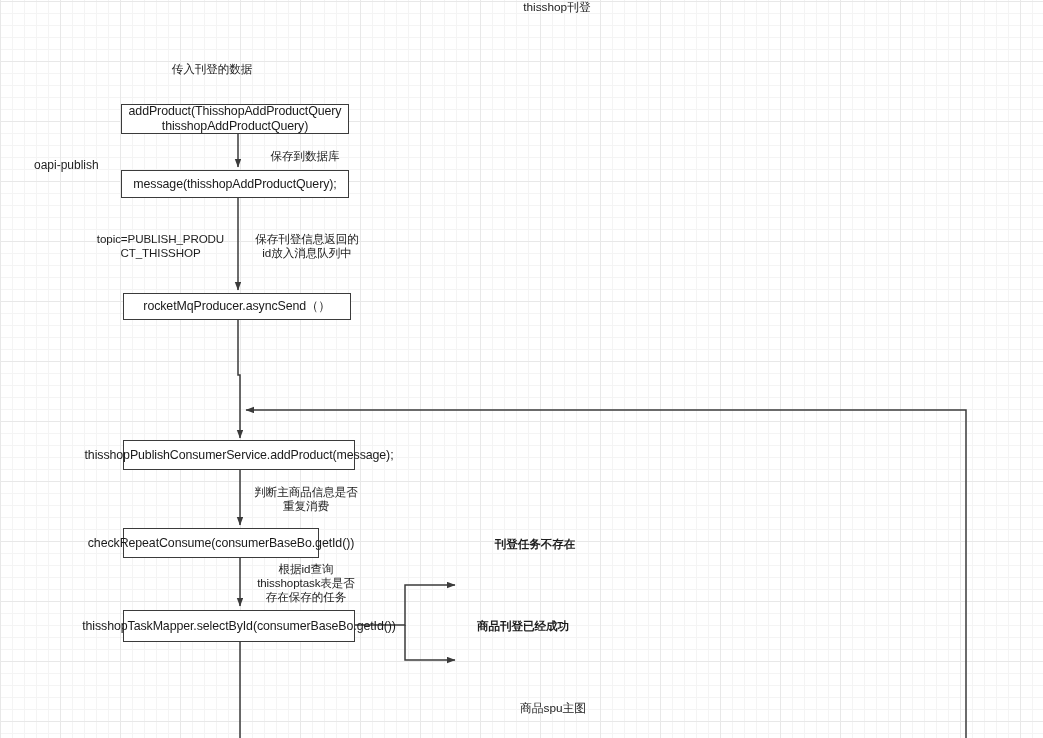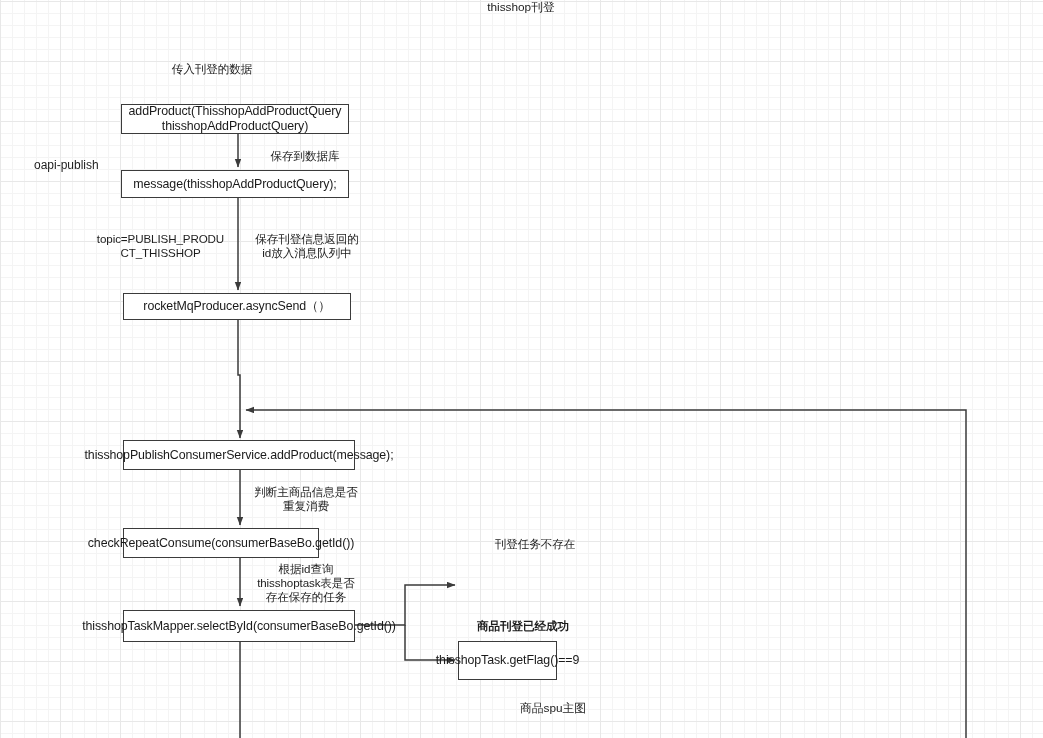--- a/index.html
+++ b/index.html
@@ -105,21 +105,21 @@
 
     <path d="M 240,558 L 240,606" stroke="#3b3b3b" stroke-width="1.5" fill="none" marker-end="url(#arrowhead)"></path>
 
     <path d="M 355,625 L 405,625 L 405,585 L 455,585" stroke="#3b3b3b" stroke-width="1.5" fill="none" marker-end="url(#arrowhead)"></path>
 
     <path d="M 405,625 L 405,660 L 455,660" stroke="#3b3b3b" stroke-width="1.5" fill="none" marker-end="url(#arrowhead)"></path>
 
     <path d="M 240,641 L 240,738" stroke="#3b3b3b" stroke-width="1.5" fill="none"></path>
   </svg>
 
-  <div class="diagram-title" style="left:426px; top:0px; width:190px;">thisshop刊登</div>
+  <div class="diagram-title" style="left:462px; top:0px; width:190px;">thisshop刊登</div>
 
   <div class="side-label" style="left:0px; top:158px;padding-left:34px;">oapi-publish</div>
 
   <div class="free-label" style="left:458px; top:701px; width:190px;">商品spu主图</div>
 
   <div class="edge-label" style="left:152px; top:62px; width:120px;">传入刊登的数据</div>
 
   <div class="edge-label" style="left:245px; top:149px; width:120px;">保存到数据库</div>
 
   <div class="edge-label" style="left:93px; top:232px; width:135px;">topic=PUBLISH_PRODU
@@ -128,32 +128,31 @@
   <div class="edge-label" style="left:247px; top:232px; width:120px;">保存刊登信息返回的
 id放入消息队列中</div>
 
   <div class="edge-label" style="left:245px; top:485px; width:122px;">判断主商品信息是否
 重复消费</div>
 
   <div class="edge-label" style="left:245px; top:562px; width:122px;">根据id查询
 thisshoptask表是否
 存在保存的任务</div>
 
-  <div class="edge-label" style="left:460px; top:537px; width:150px;">刊登任务不存在</div>
+  <div class="edge-label" style="left:460px; top:537px; width:150px;font-weight:bold;">刊登任务不存在</div>
 
   <div class="edge-label" style="left:448px; top:619px; width:150px;font-weight:bold;">商品刊登已经成功</div>
 
   <div class="node" style="left:121px; top:104px; width:228px; height:30px;">addProduct(ThisshopAddProductQuery thisshopAddProductQuery)</div>
 
   <div class="node" style="left:121px; top:170px; width:228px; height:28px;">message(thisshopAddProductQuery);</div>
 
   <div class="node" style="left:123px; top:293px; width:228px; height:27px;">rocketMqProducer.asyncSend（）</div>
 
   <div class="node" style="left:123px; top:440px; width:232px; height:30px;">thisshopPublishConsumerService.addProduct(message);</div>
 
   <div class="node" style="left:123px; top:528px; width:196px; height:30px;">checkRepeatConsume(consumerBaseBo.getId())</div>
 
   <div class="node" style="left:123px; top:610px; width:232px; height:32px;">thisshopTaskMapper.selectById(consumerBaseBo.getId())</div>
 
 
-  <div class="node" style="left:458px; top:641px; width:99px; height:39px;">thisshopTask.getFlag()==9</div>
 
 </div>
 
 </body></html>

